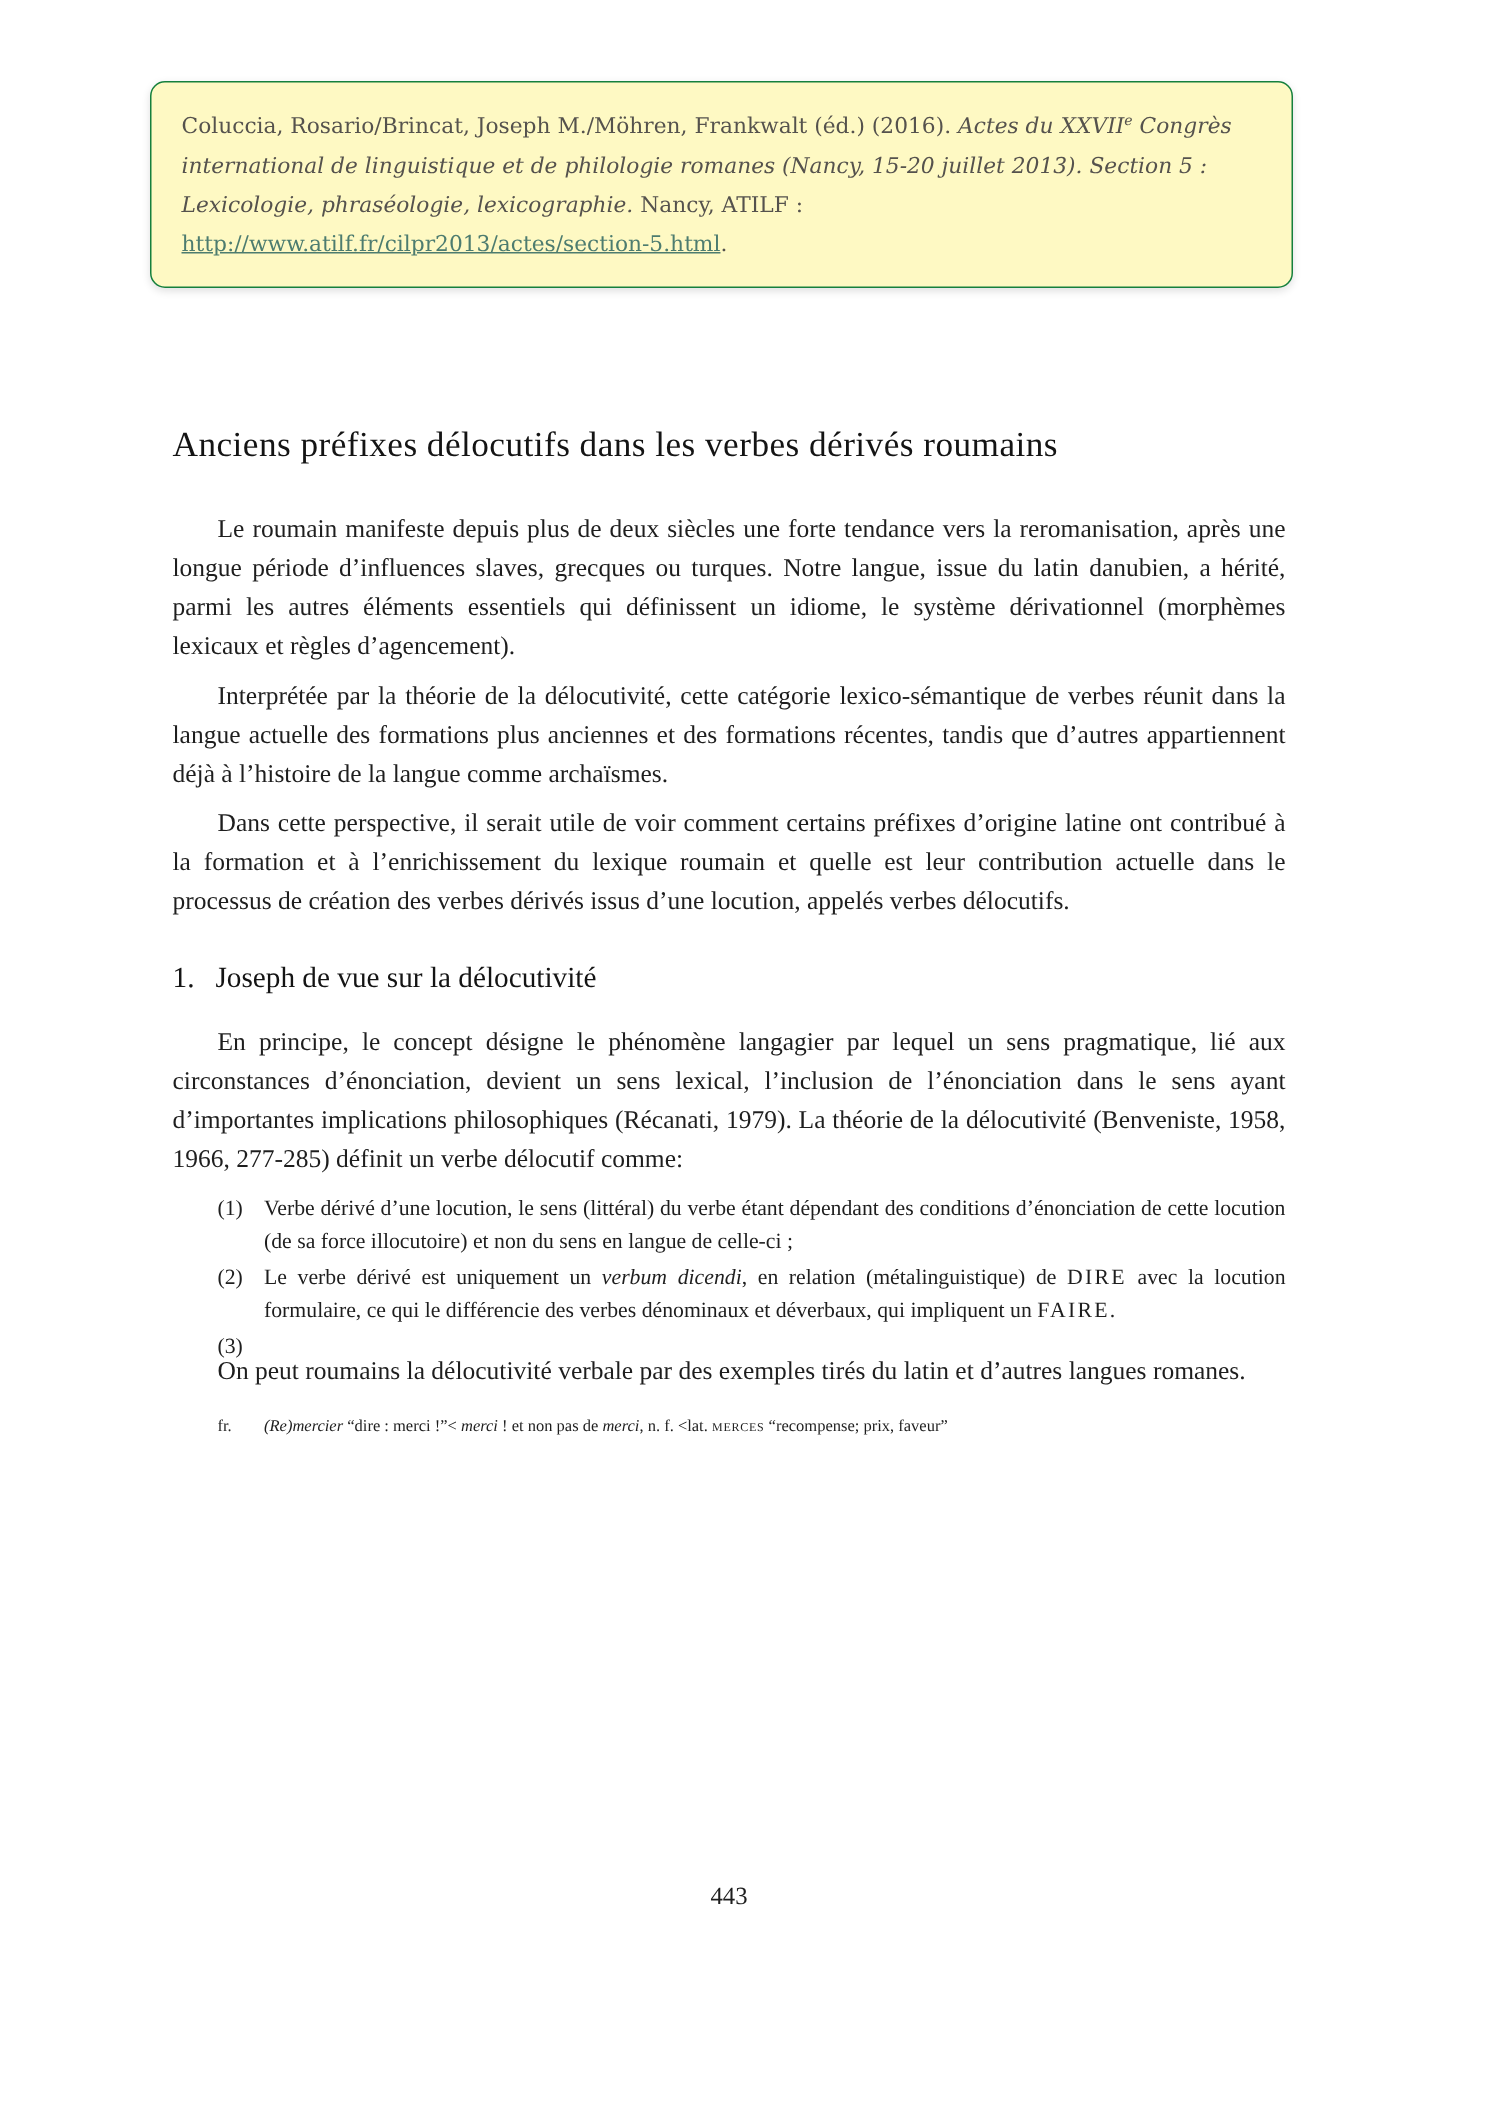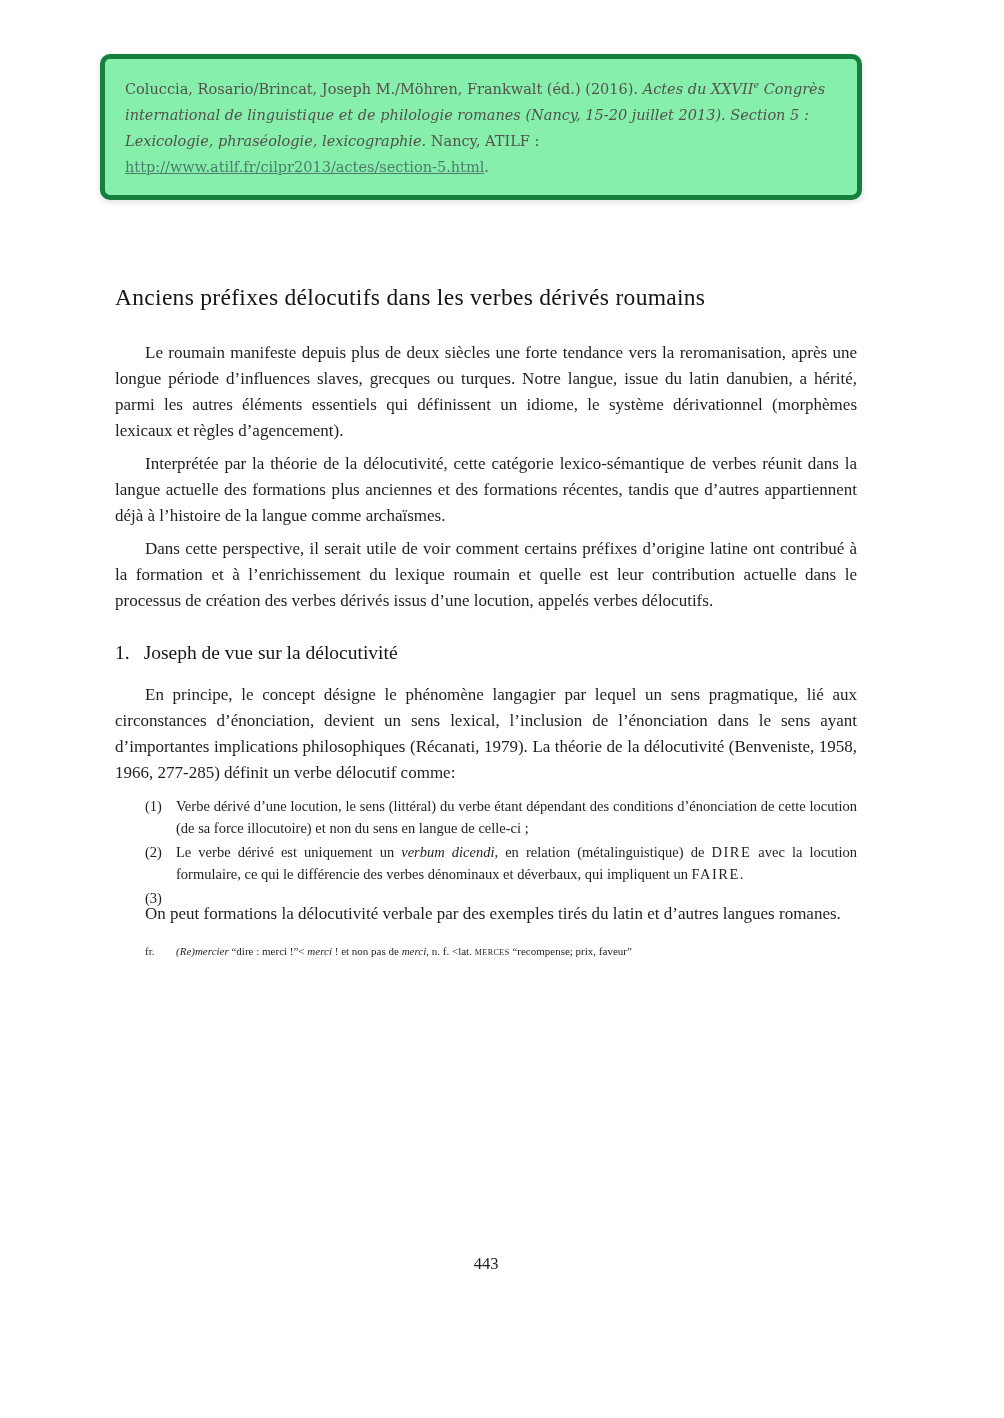--- a/index.html
+++ b/index.html
@@ -14,23 +14,23 @@
   }
 
   
   .citation-box {
     position: absolute;
     left: 100px;
     top: 54px;
     width: 762px;
     box-sizing: border-box;
     padding: 13px 20px 15px 20px;
-    border: 5px solid #15803d;
+    border: 1px solid #15803d;
     border-radius: 10px;
-    background: #86efac;
+    background: #fef9c3;
     box-shadow: 0 2px 6px rgba(0,0,0,0.13);
   }
   .citation {
     margin: 0;
     font-family: "DejaVu Serif", serif;
     font-size: 14.5px;
     line-height: 26px;
     color: #55524d;
     text-align: left;
   }
@@ -145,21 +145,21 @@
       </div>
       <div class="def-item">
         <span class="def-marker">(2)</span>
         <span class="def-text"><span class="run-normal">Le verbe dérivé est uniquement un </span><span class="run-italic">verbum dicendi</span><span class="run-normal">, en relation (métalinguistique) de </span><span class="run-spaced">DIRE</span><span class="run-normal"> avec la locution formulaire, ce qui le différencie des verbes dénominaux et déverbaux, qui impliquent un </span><span class="run-spaced">FAIRE</span><span class="run-normal">.</span></span>
       </div>
       <div class="def-item">
         <span class="def-marker">(3)</span>
       </div>
     </div>
 
-    <p class="para indent"><span class="run-normal">On peut formations la délocutivité verbale par des exemples tirés du latin et d’autres langues romanes.</span></p>
+    <p class="para indent"><span class="run-normal">On peut roumains la délocutivité verbale par des exemples tirés du latin et d’autres langues romanes.</span></p>
 
     <div class="example">
       <span class="ex-marker">fr.</span>
       <span class="ex-text"><span class="run-italic">(Re)mercier</span><span class="run-normal"> “dire : merci !”&lt; </span><span class="run-italic">merci</span><span class="run-normal"> ! et non pas de </span><span class="run-italic">merci</span><span class="run-normal">, n. f. &lt;lat. </span><span class="run-smallcaps">merces</span><span class="run-normal"> “recompense; prix, faveur”</span></span>
     </div>
 
   </div>
 
   <div class="page-number">443</div>
 

